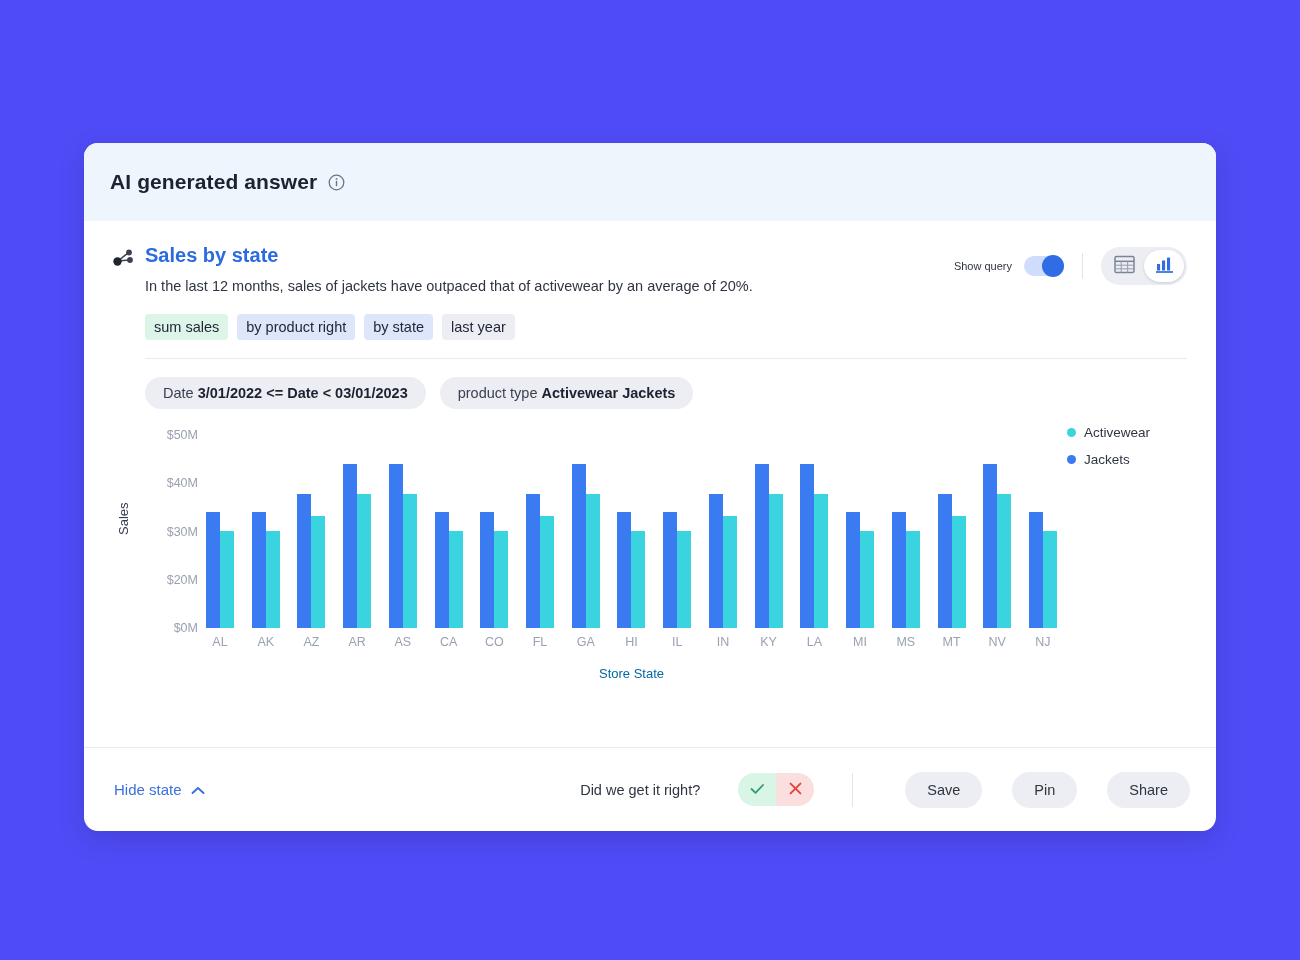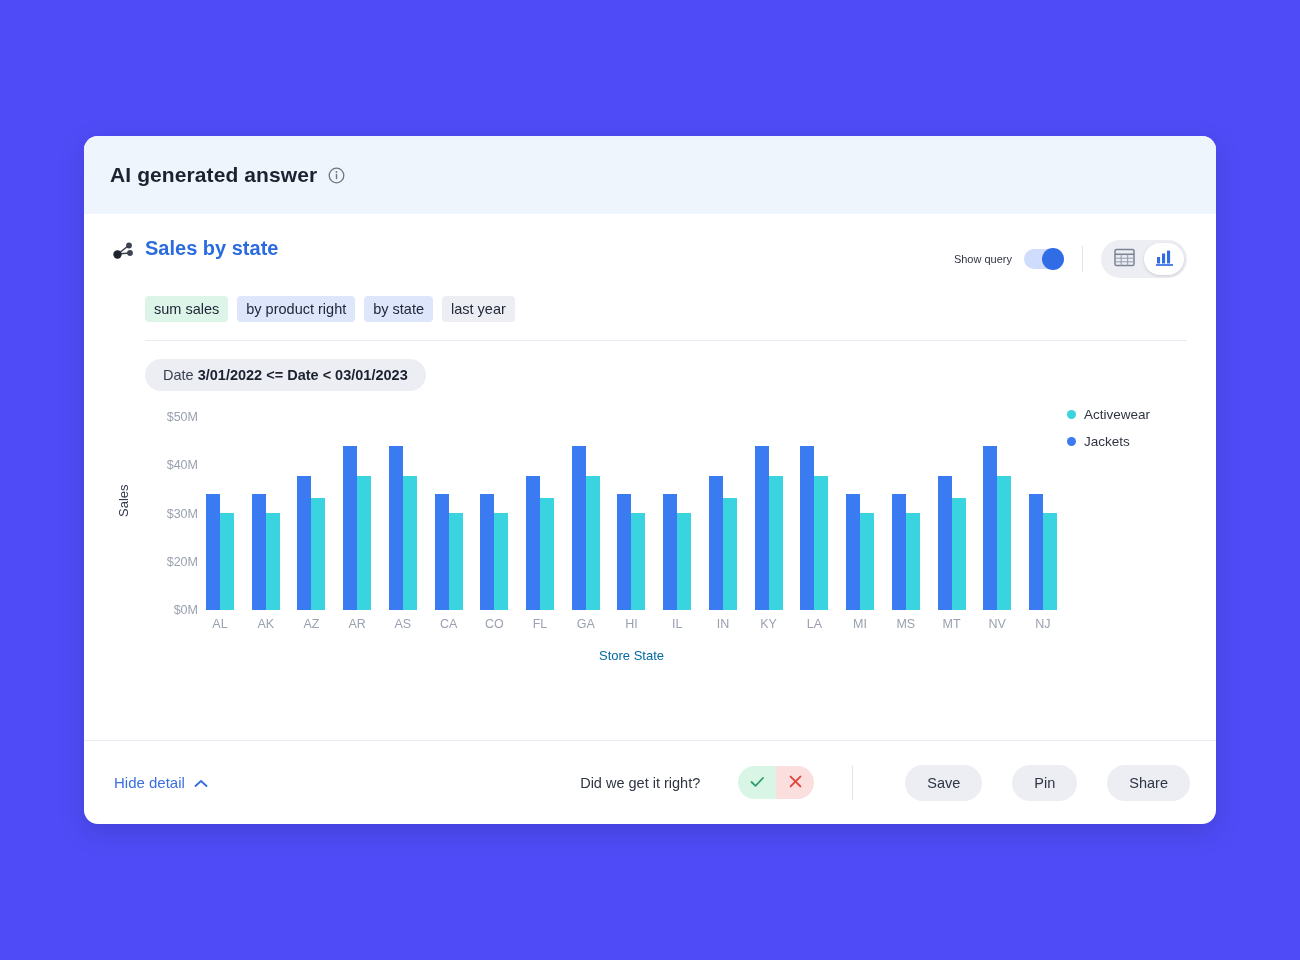--- a/index.html
+++ b/index.html
@@ -9,21 +9,21 @@
     background: #4e4bf5;
     overflow: hidden;
   }
   .stage {
     position: relative;
     width: 1300px; height: 960px;
     background: #4f4cf7;
   }
   .card {
     position: absolute;
-    left: 84px; top: 136px;
+    left: 84px; top: 143px;
     width: 1132px; height: 688px;
     background: #ffffff;
     border-radius: 14px;
     box-shadow: 0 8px 26px rgba(20,20,80,0.18);
     overflow: hidden;
     display: flex; flex-direction: column;
   }
   
   .banner {
     height: 78px;
@@ -195,20 +195,21 @@
             <svg width="26" height="26" viewBox="0 0 26 26">
               <line x1="8" y1="16" x2="18" y2="8" stroke="#3c4250" stroke-width="1.6"></line>
               <line x1="8" y1="16" x2="19" y2="15" stroke="#3c4250" stroke-width="1.6"></line>
               <circle cx="7.5" cy="16.5" r="4.2" fill="#20242e"></circle>
               <circle cx="19" cy="7.5" r="2.9" fill="#3c4250"></circle>
               <circle cx="20" cy="15" r="2.9" fill="#3c4250"></circle>
             </svg>
           </span>
           <div>
             <div class="answer-title">Sales by state</div>
+            <div class="answer-sub">In the last 12 months, sales of jackets have outpaced that of activewear by an average of 20%.</div>
           </div>
         </div>
 
         <div class="title-right">
           <span class="showquery-label">Show query</span>
           <div class="toggle">
             <div class="knob"></div>
           </div>
           <div class="vsep"></div>
           <div class="viewtoggle">
@@ -242,20 +243,21 @@
         <span class="chip green">sum sales</span>
         <span class="chip blue">by product right</span>
         <span class="chip blue">by state</span>
         <span class="chip grey">last year</span>
       </div>
 
       <div class="divider"></div>
 
       <div class="pills">
         <span class="pill"><span>Date</span> <b>3/01/2022 &lt;= Date &lt; 03/01/2023</b></span>
+        <span class="pill"><span>product type</span> <b>Activewear Jackets</b></span>
       </div>
 
       <div class="chart-wrap">
         <div class="ylabel">Sales</div>
         <div class="yticks" id="yticks">
             <div class="ytick" style="top: 12px;">$50M</div>
             <div class="ytick" style="top: 60.25px;">$40M</div>
             <div class="ytick" style="top: 108.5px;">$30M</div>
             <div class="ytick" style="top: 156.75px;">$20M</div>
             <div class="ytick" style="top: 205px;">$0M</div>
@@ -369,21 +371,21 @@
               <span class="legend-dot" style="background: rgb(59, 123, 242);"></span>
               <span>Jackets</span>
             </div>
           </div>
       </div>
 
     </div>
 
     <div class="footer">
       <div class="hide-detail">
-        <span>Hide detail</span>
+        <span>Hide state</span>
         <span>
           <svg width="14" height="9" viewBox="0 0 14 9">
             <polyline points="1.5,7 7,2 12.5,7" fill="none" stroke="#3b6fe0" stroke-width="1.9" stroke-linecap="round" stroke-linejoin="round"></polyline>
           </svg>
         </span>
       </div>
 
       <div class="footer-right">
         <span class="feedback-q">Did we get it right?</span>
         <div class="feedback">

